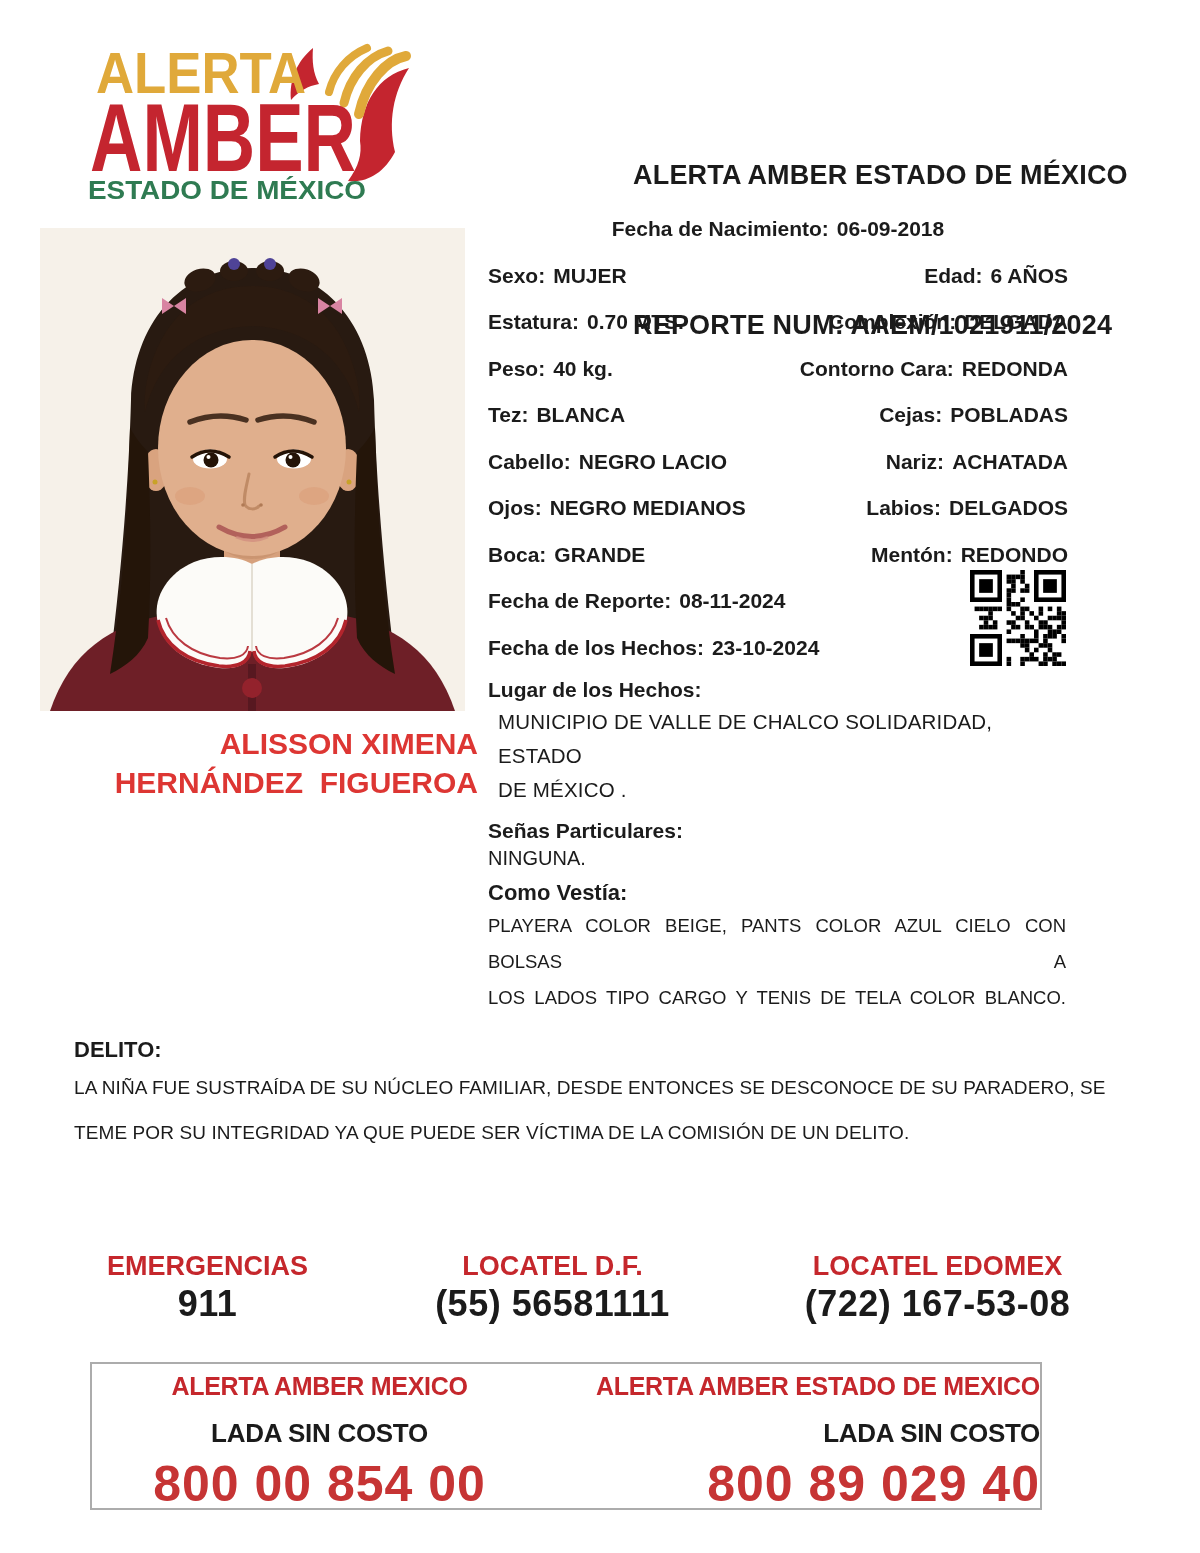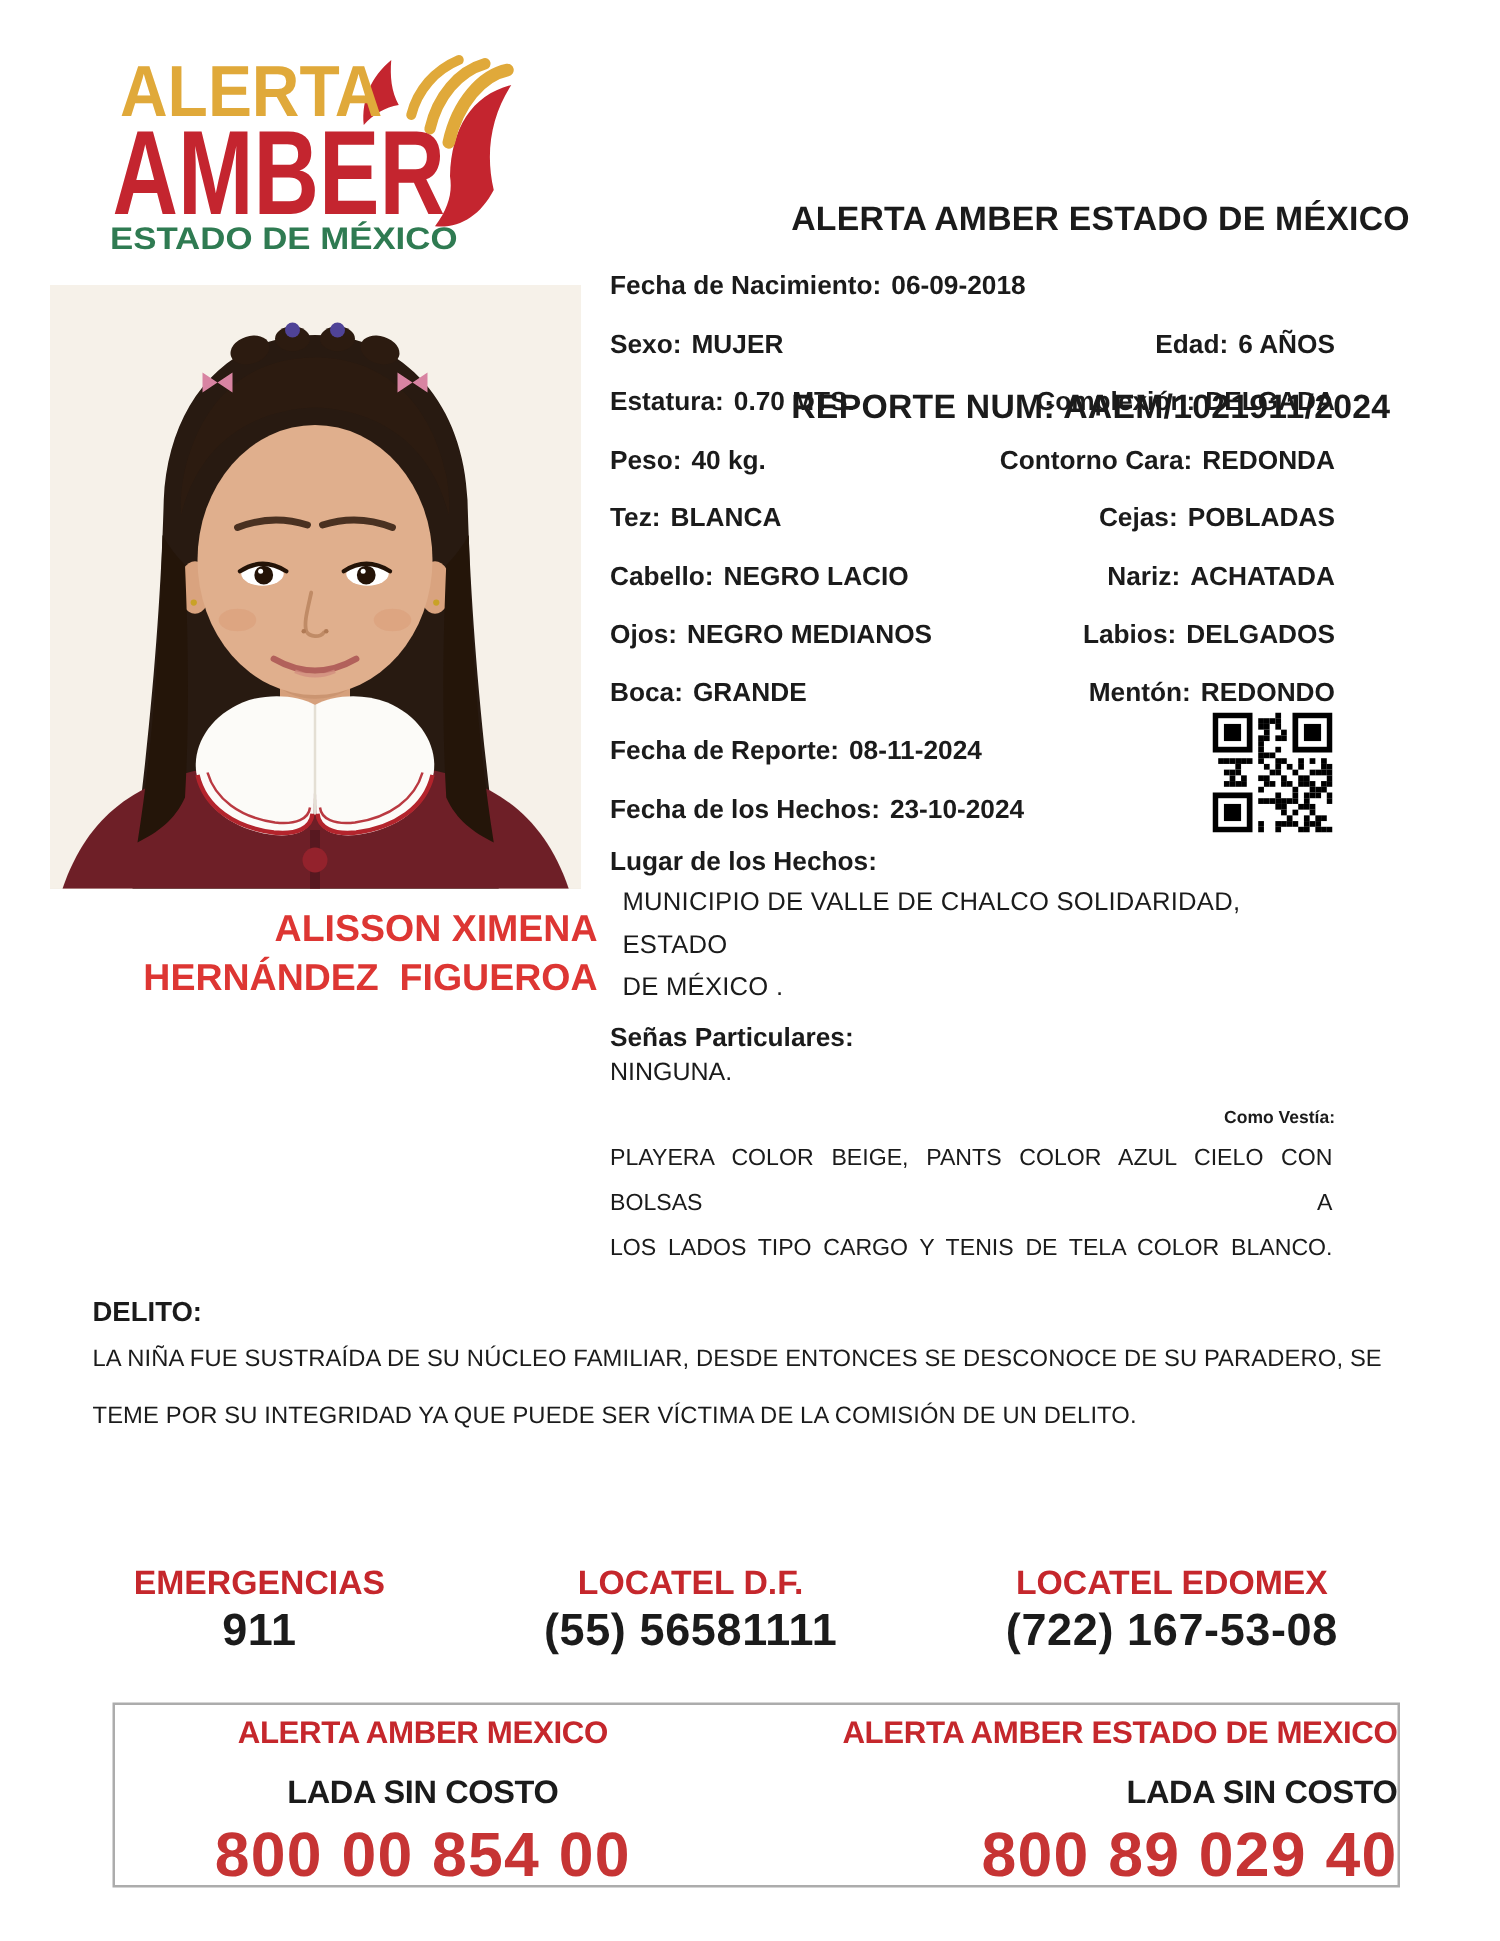--- a/index.html
+++ b/index.html
@@ -15,45 +15,45 @@
   
   .photo{left:40px;top:228px;width:425px;height:483px;box-shadow:0 0 0 1px #eee8dd inset;}
   .photo svg{display:block;width:100%;height:100%;}
   
   .name{left:28px;top:724px;width:450px;text-align:right;color:#DD3633;font-weight:bold;font-size:30px;line-height:39px;}
   .name div{white-space:pre;}
   
   .details{left:488px;top:206px;width:580px;font-size:21px;font-weight:bold;}
   .drow{height:46.5px;display:flex;justify-content:space-between;align-items:center;white-space:nowrap;}
   .drow .cell-r{text-align:right;}
-  .drow.single{justify-content:flex-start;}
+  .drow.single{justify-content:center;}
   .lbl{margin-right:8px;}
   .dates{position:relative;}
   .dline{height:46.5px;display:flex;align-items:center;white-space:nowrap;}
   .qr{position:absolute;right:2px;top:-8px;width:96px;height:96px;}
   .qr svg{display:block;width:100%;height:100%;}
   .sec-h{margin-top:4px;line-height:30px;font-size:21px;font-weight:bold;}
   .sec-p{margin-left:10px;font-weight:normal;font-size:20.5px;line-height:34px;letter-spacing:.2px;white-space:pre-line;}
   .marks-h{margin-top:10px;line-height:28px;font-size:21px;font-weight:bold;}
   .marks-p{font-weight:normal;font-size:20px;line-height:26px;}
-  .clothing-h{margin-top:7px;line-height:30px;font-size:14px;font-weight:bold;text-align:right;}
+  .clothing-h{margin-top:7px;line-height:30px;font-size:22px;font-weight:bold;}
   .clothing-p{font-weight:normal;font-size:18.5px;line-height:36px;white-space:pre-line;text-align:justify;text-align-last:justify;width:578px;}
   
   .hechos{left:74px;top:1036px;width:1060px;}
   .hechos-h{font-size:22px;font-weight:bold;line-height:28px;}
   .hechos-p{font-size:19px;line-height:45px;letter-spacing:.1px;white-space:pre-line;margin-top:1px;}
   
   .phone-col{top:1252px;text-align:center;}
   .phone-col .plabel{color:#C5272C;font-size:27px;font-weight:bold;line-height:29px;}
   .phone-col .pnum{font-size:36px;font-weight:bold;line-height:40px;margin-top:3px;letter-spacing:.5px;}
   .pc1{left:75px;width:265px;}
   .pc2{left:380px;width:345px;}
   .pc3{left:760px;width:355px;}
   
-  .hotbox{left:90px;top:1362px;width:1030px;height:148px;border:2px solid #ACACAC;box-sizing:border-box;display:flex;background:#fff;}
+  .hotbox{left:90px;top:1362px;width:952px;height:148px;border:2px solid #ACACAC;box-sizing:border-box;display:flex;background:#fff;}
   .hot{text-align:center;padding-top:9px;}
   .hot1{flex:0 0 48%;}
   .hot2{flex:1;text-align:right;}
   .hot .t{color:#C5272C;font-size:25px;font-weight:bold;line-height:27px;letter-spacing:-.3px;}
   .hot .s{font-size:26px;font-weight:bold;line-height:27px;letter-spacing:-.3px;margin-top:20px;}
   .hot .n{color:#C63434;font-size:50px;font-weight:bold;line-height:50px;margin-top:12px;letter-spacing:1px;}
 </style>
 </head>
 <body>
 

